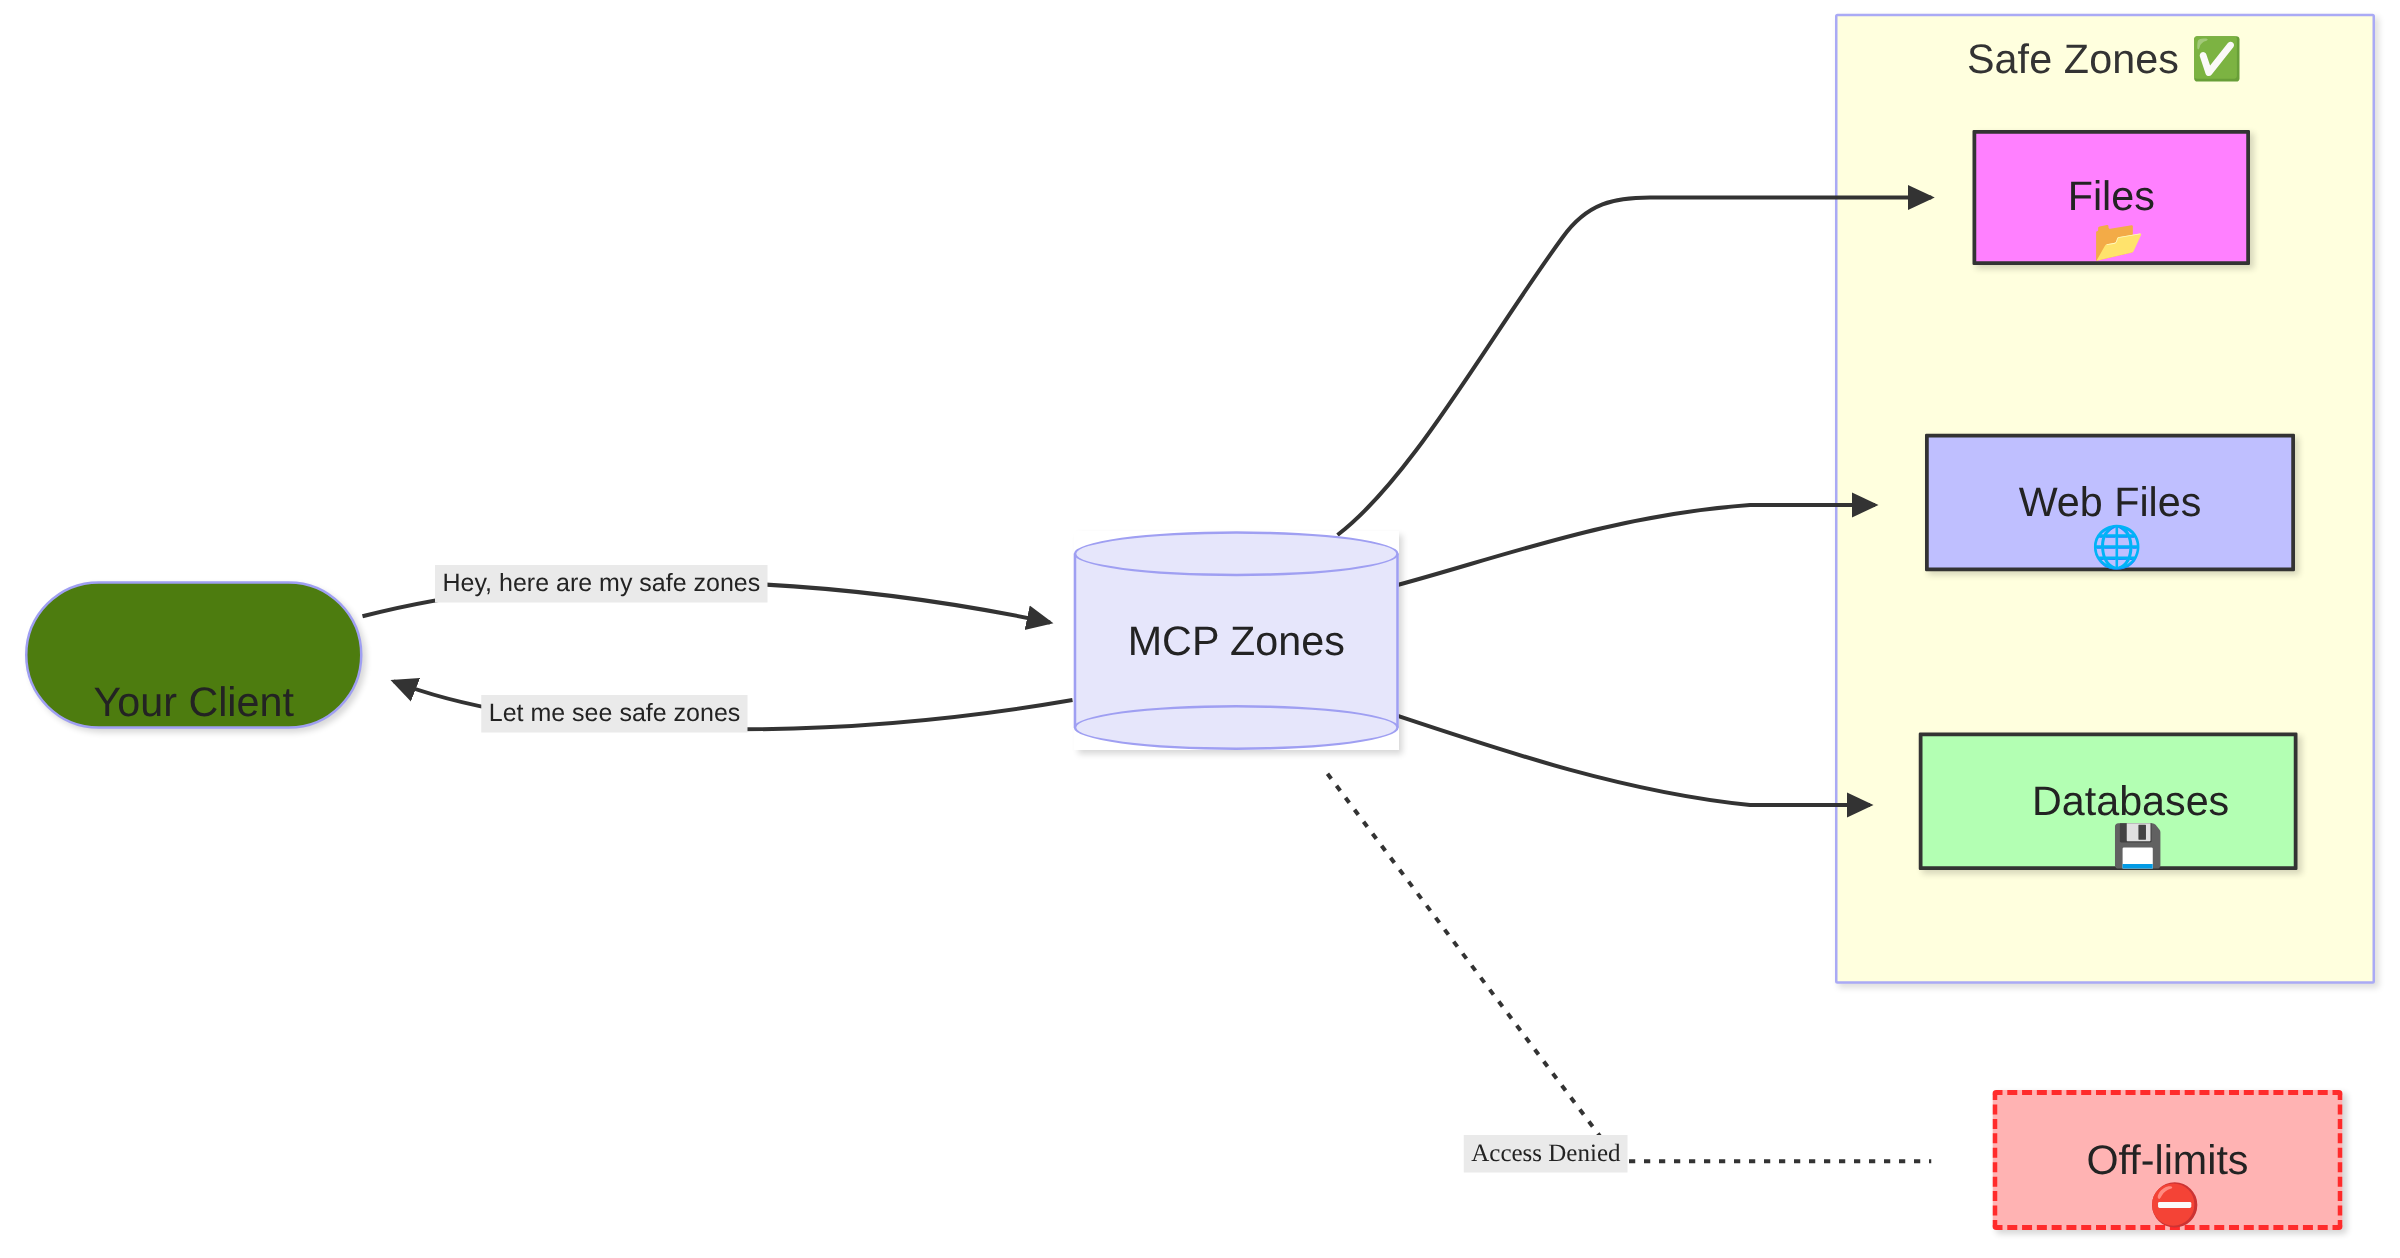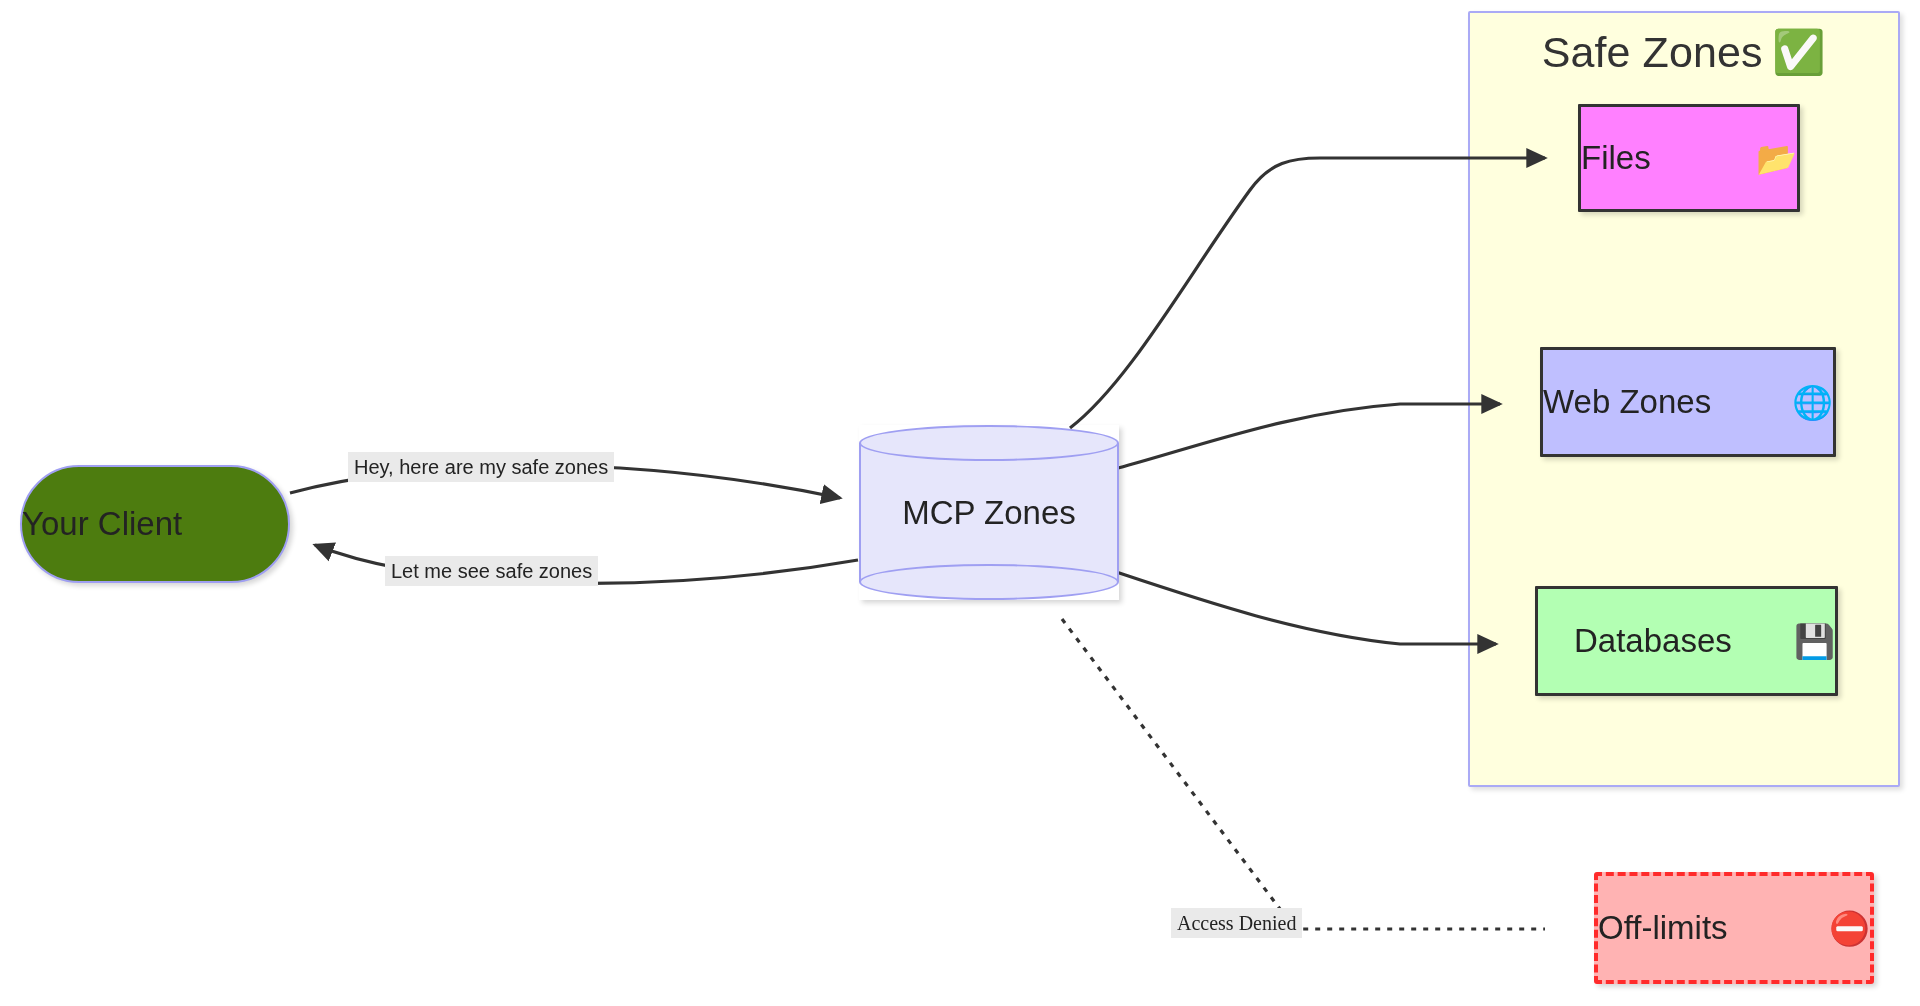--- a/index.html
+++ b/index.html
@@ -33,37 +33,38 @@
     border: 2px solid #aaaaf5;
     border-radius: 2px;
     box-shadow: 3px 3px 5px rgba(0,0,0,0.13);
   }
   .subgraph-title {
     position: absolute;
     left: 0;
     right: 0;
     top: 14px;
     text-align: center;
-    font-size: 43px;
+    font-size: 33px;
     color: #333333;
     letter-spacing: 0.1px;
     white-space: nowrap;
   }
 
   
   .node {
     position: absolute;
     display: flex;
     align-items: center;
-    justify-content: space-between;
+    justify-content: flex-end;
     box-sizing: border-box;
     font-size: 33px;
     color: #232323;
     white-space: nowrap;
     box-shadow: 3px 3px 5px rgba(0,0,0,0.16);
+    flex-direction: column;
   }
   .node .emoji {
     font-size: 33px;
     margin-left: 12px;
     line-height: 1;
   }
 
   .node-stadium {
     background: #4d7c0f;
     border: 2px solid #9f9ff2;
@@ -183,21 +184,21 @@
     <div class="cyl-top"></div>
     <div class="cyl-label">MCP Zones</div>
   </div>
 
   <div class="node node-rect" style="left:1578px; top:104px; width:222px; height:108px; background:#ff80ff;">
     <span>Files</span>
     <span class="emoji">📂</span>
   </div>
 
   <div class="node node-rect" style="left:1540px; top:347px; width:296px; height:110px; background:#bfbfff;">
-    <span>Web Zones</span>
+    <span>Web Files</span>
     <span class="emoji">🌐</span>
   </div>
 
   <div class="node node-rect" style="left:1535px; top:586px; width:303px; height:110px; background:#b3ffb3;padding-left:36px;">
     <span>Databases</span>
     <span class="emoji">💾</span>
   </div>
 
   <div class="node node-rect-dashed" style="left:1546px; top:872px; width:280px; height:112px; background:#ffb3b3;">
     <span>Off-limits</span>

